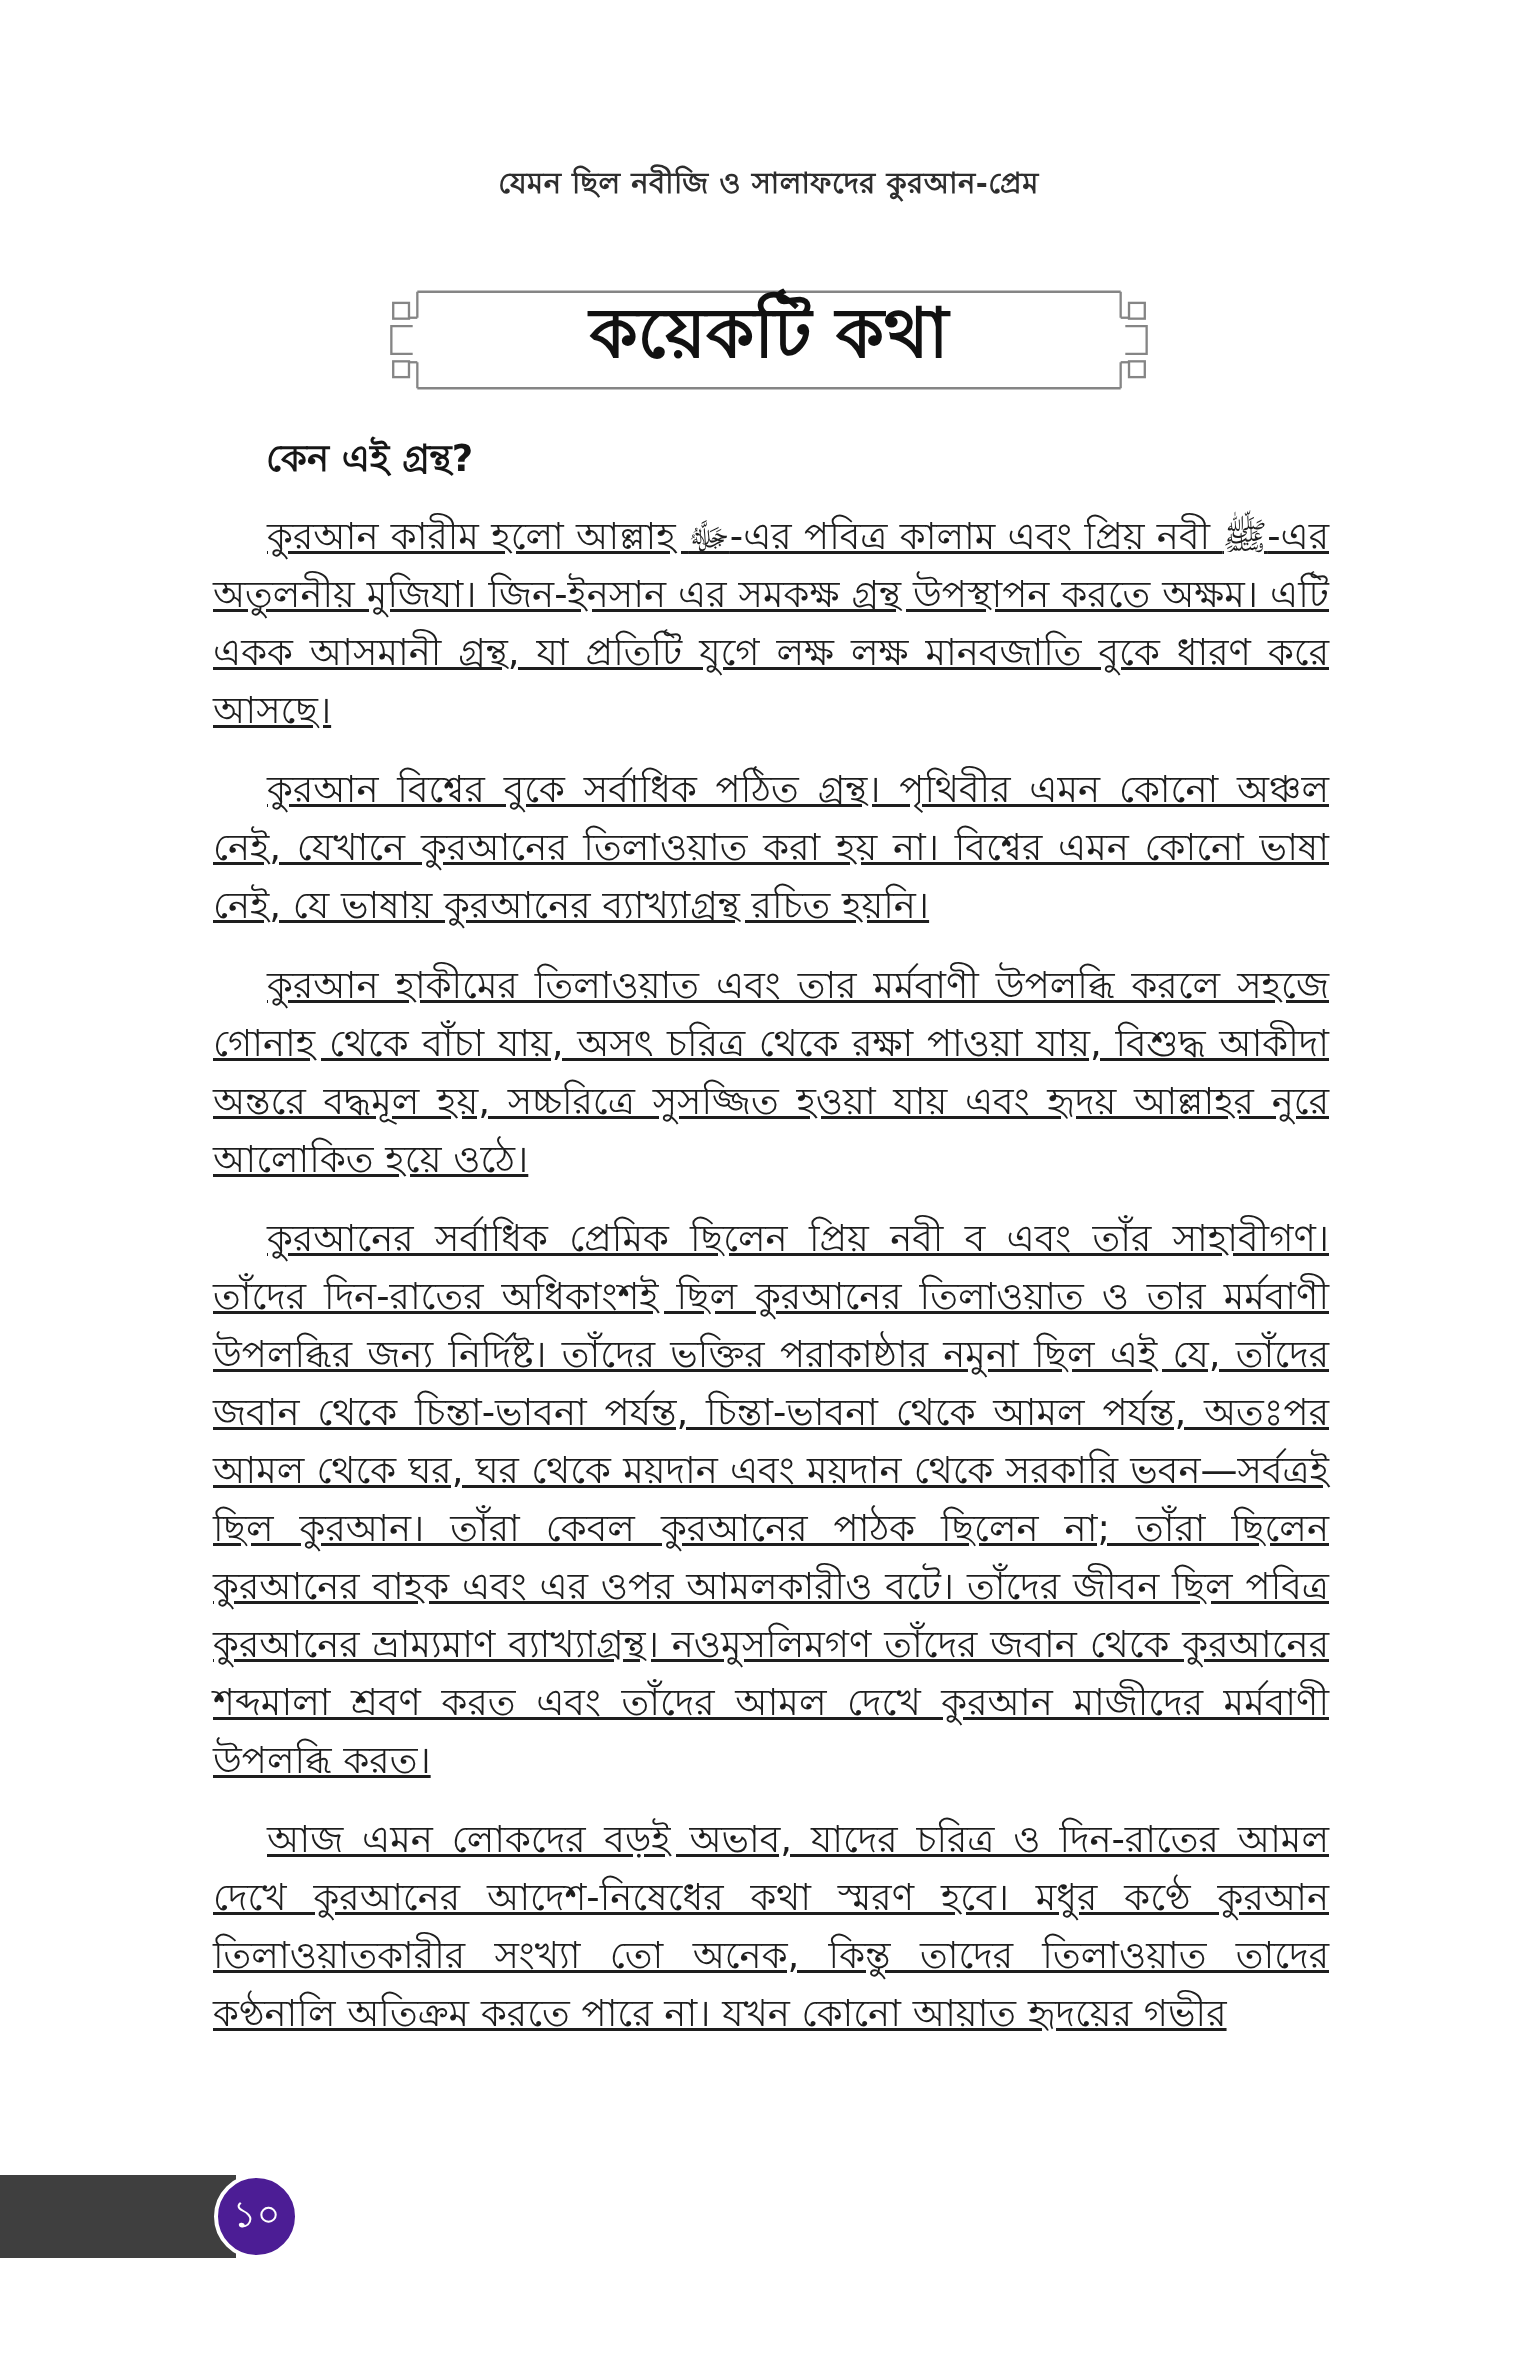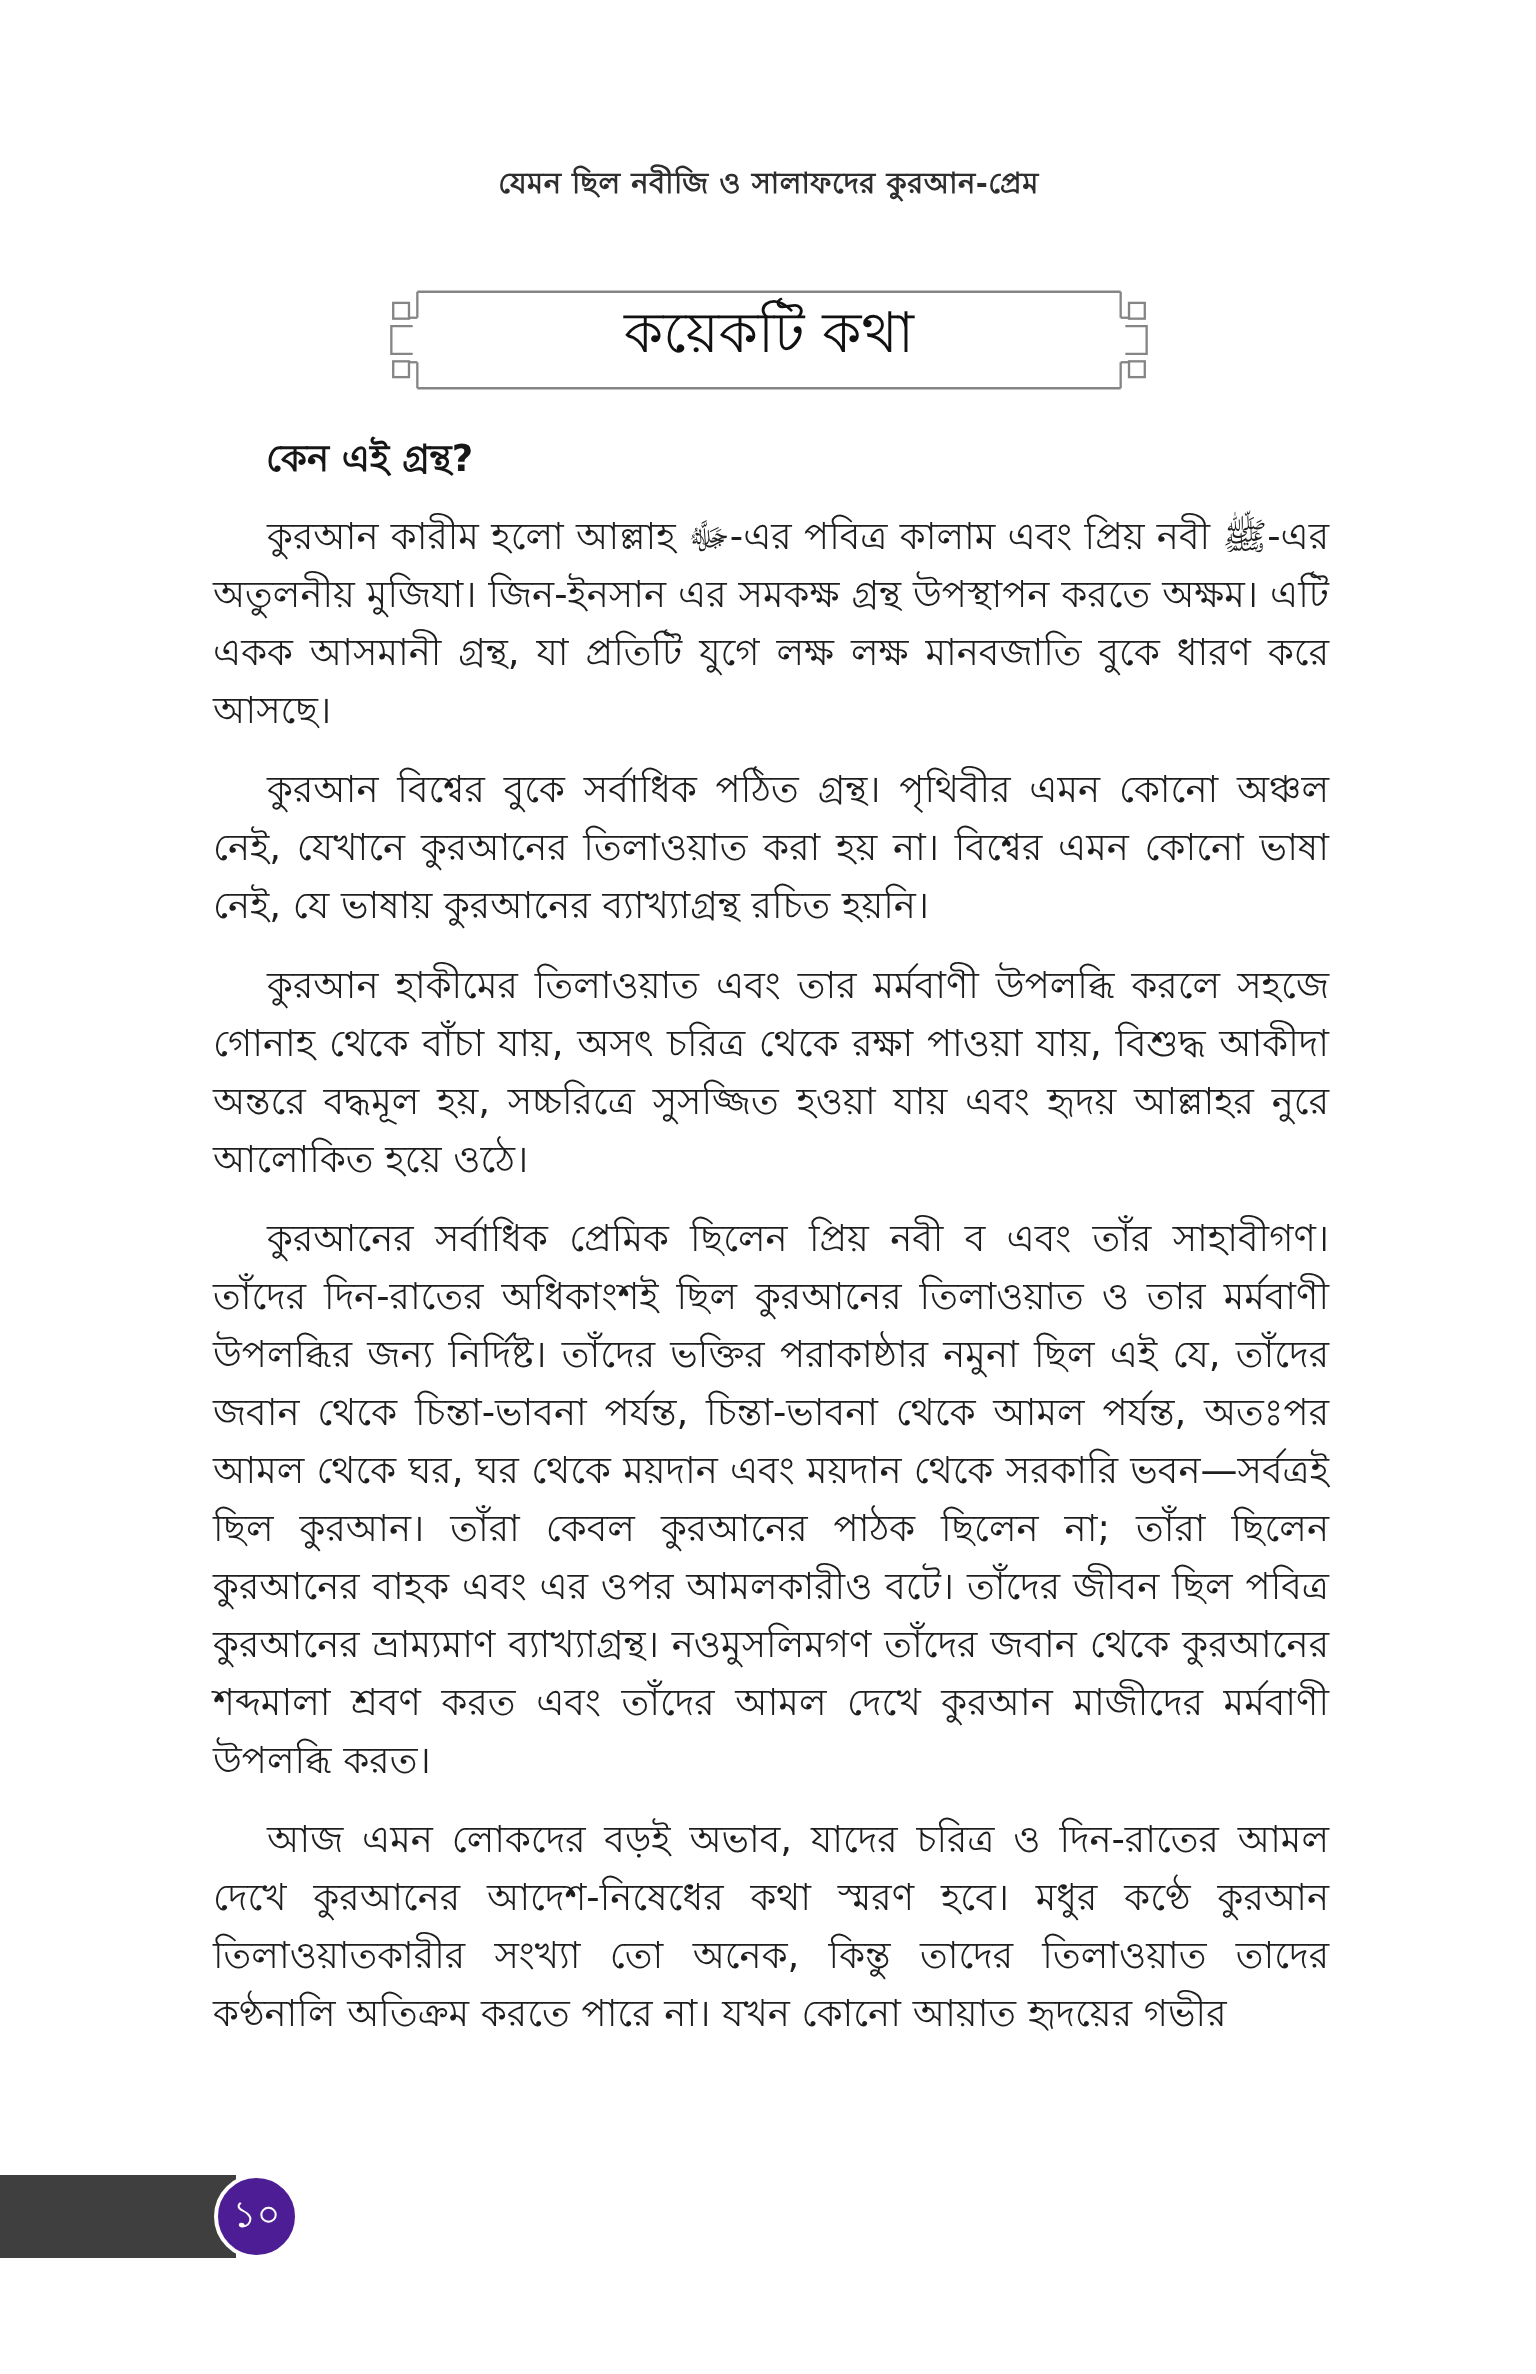--- a/index.html
+++ b/index.html
@@ -35,22 +35,22 @@
     width: 772px;
     height: 104px;
   }
   .title-box svg { position: absolute; inset: 0; }
   .title-text {
     position: absolute;
     inset: 0;
     display: flex;
     align-items: center;
     justify-content: center;
-    font-size: 56px;
-    font-weight: normal;
+    font-size: 69px;
+    font-weight: bold;
     color: #111111;
     padding-bottom: 5.6px;
   }
 
   
   .section-heading {
     position: absolute;
     top: 429px;
     left: 266px;
     font-size: 37px;
@@ -65,20 +65,21 @@
     left: 213px;
     width: 1116px;
     font-size: 37px;
     line-height: 58px;
     text-align: justify;
     color: #1e1e1e;
   }
   .body-text p {
     margin: 0 0 21.3px 0;
     text-indent: 54px;
+    text-decoration: underline;
   }
 
   
   .footer-bar {
     position: absolute;
     left: 0;
     top: 2175px;
     width: 236px;
     height: 83px;
     background: #3f3f3f;

